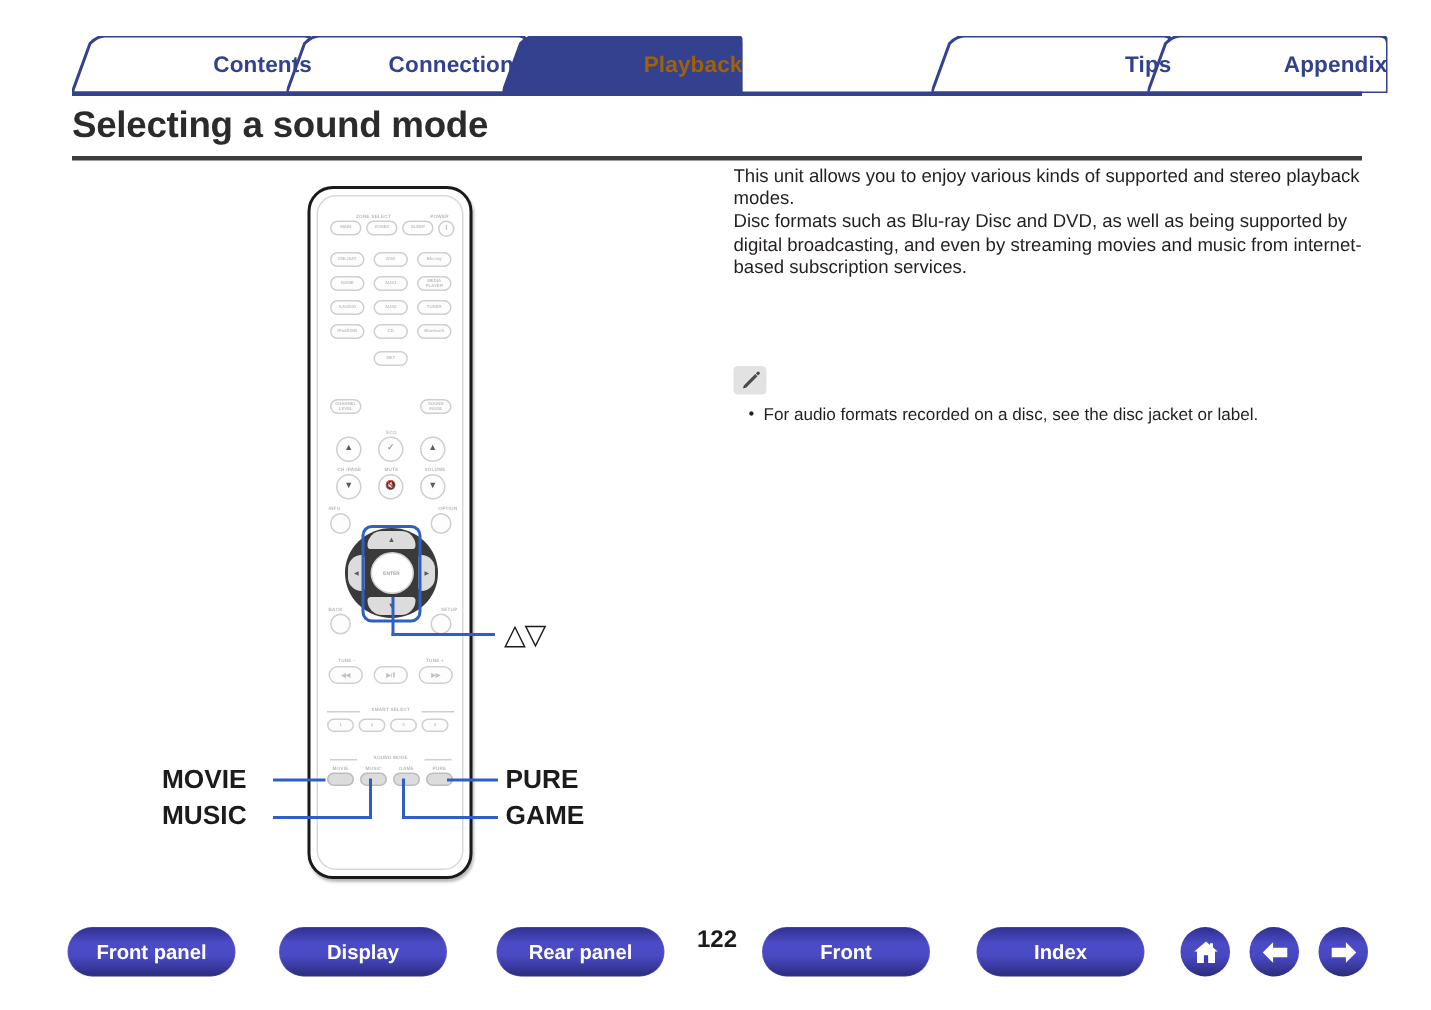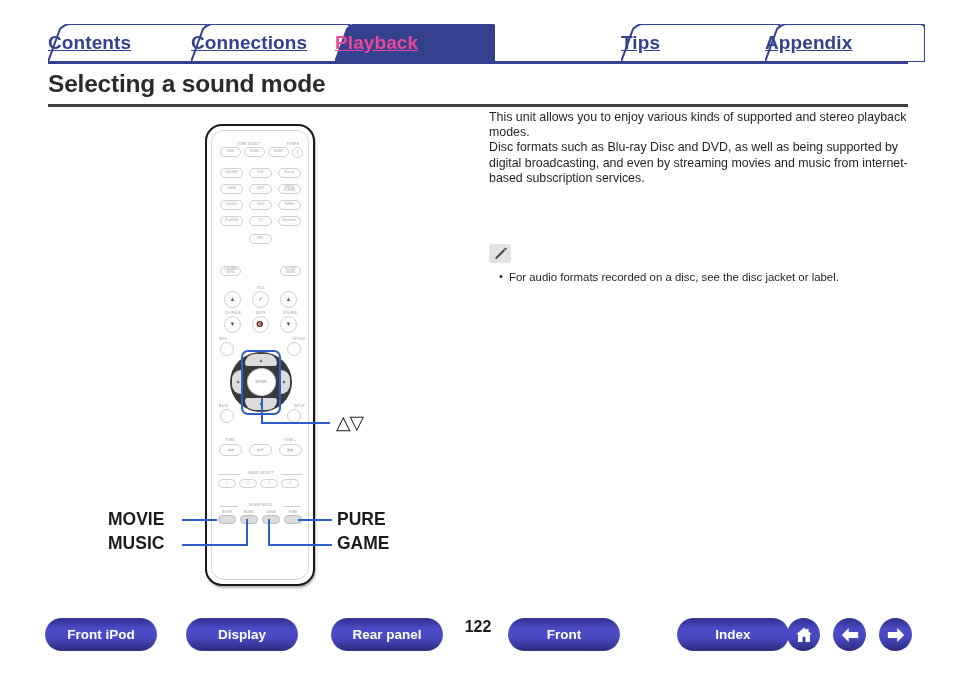--- a/index.html
+++ b/index.html
@@ -15,33 +15,32 @@
 
   
   #tabbar {
     position: absolute;
     left: 48px; top: 24px;
     width: 860px; height: 40px;
   }
   .tab {
     position: absolute;
     top: 0; height: 38px;
-    display: flex; align-items: center; justify-content: flex-start;
-    font-size: 19px; font-weight: bold;
+    display: flex; align-items: center; justify-content: flex-end;
+    font-size: 15px; font-weight: bold;
     letter-spacing: .1px;
     color: #33418f;
     cursor: pointer;
-    text-decoration: underline;
   }
   .tab .tshape {
     position: absolute; inset: 0;
     z-index: 0;
   }
   .tab .tlabel { position: relative; z-index: 2; }
-  .tab.active { color: #ec4899; }
+  .tab.active { color: #a16207; }
 
   #tabrule {
     position: absolute;
     left: 48px; top: 61px;
     width: 860px; height: 3px;
     background: #33418f;
   }
 
   
   #page-title {
@@ -399,26 +398,26 @@
 <div class="cl" style="left:182px; top:544px; width:66px; height:2px;"></div>
 <div class="callout-text" style="left:108px; top:533px;">MUSIC</div>
 
 <div class="cl" style="left:268px; top:519px; width:2px;  height:27px;"></div>
 <div class="cl" style="left:268px; top:544px; width:64px; height:2px;"></div>
 <div class="callout-text" style="left:337px; top:533px;">GAME</div>
 
 <div class="cl" style="left:298px; top:519px; width:34px; height:2px;"></div>
 <div class="callout-text" style="left:337px; top:509px;">PURE</div>
 
-<div class="navbtn" style="left:45px;  top:618px; width:112px;">Front iPod</div>
+<div class="navbtn" style="left:45px;  top:618px; width:112px;">Front panel</div>
 <div class="navbtn" style="left:186px; top:618px; width:112px;">Display</div>
 <div class="navbtn" style="left:331px; top:618px; width:112px;">Rear panel</div>
 <div id="page-number">122</div>
 <div class="navbtn" style="left:508px; top:618px; width:112px;">Front</div>
-<div class="navbtn" style="left:677px; top:618px; width:112px;">Index</div>
+<div class="navbtn" style="left:651px; top:618px; width:112px;">Index</div>
 
 <div class="navicon" style="left:787px; top:618px;">
   <svg width="20" height="20" viewBox="0 0 24 24" aria-hidden="true">
     <path d="M12 3.2 L21.4 11.2 L19.2 11.2 L19.2 20.4 L4.8 20.4 L4.8 11.2 L2.6 11.2 Z" fill="#ffffff"></path>
     <rect x="10.3" y="14.2" width="3.4" height="6.2" fill="#3b3bb0"></rect>
     <rect x="15.2" y="4.6" width="2.3" height="3.4" fill="#ffffff"></rect>
   </svg>
 </div>
 <div class="navicon" style="left:833px; top:618px;">
   <svg width="22" height="20" viewBox="0 0 24 22" aria-hidden="true">

